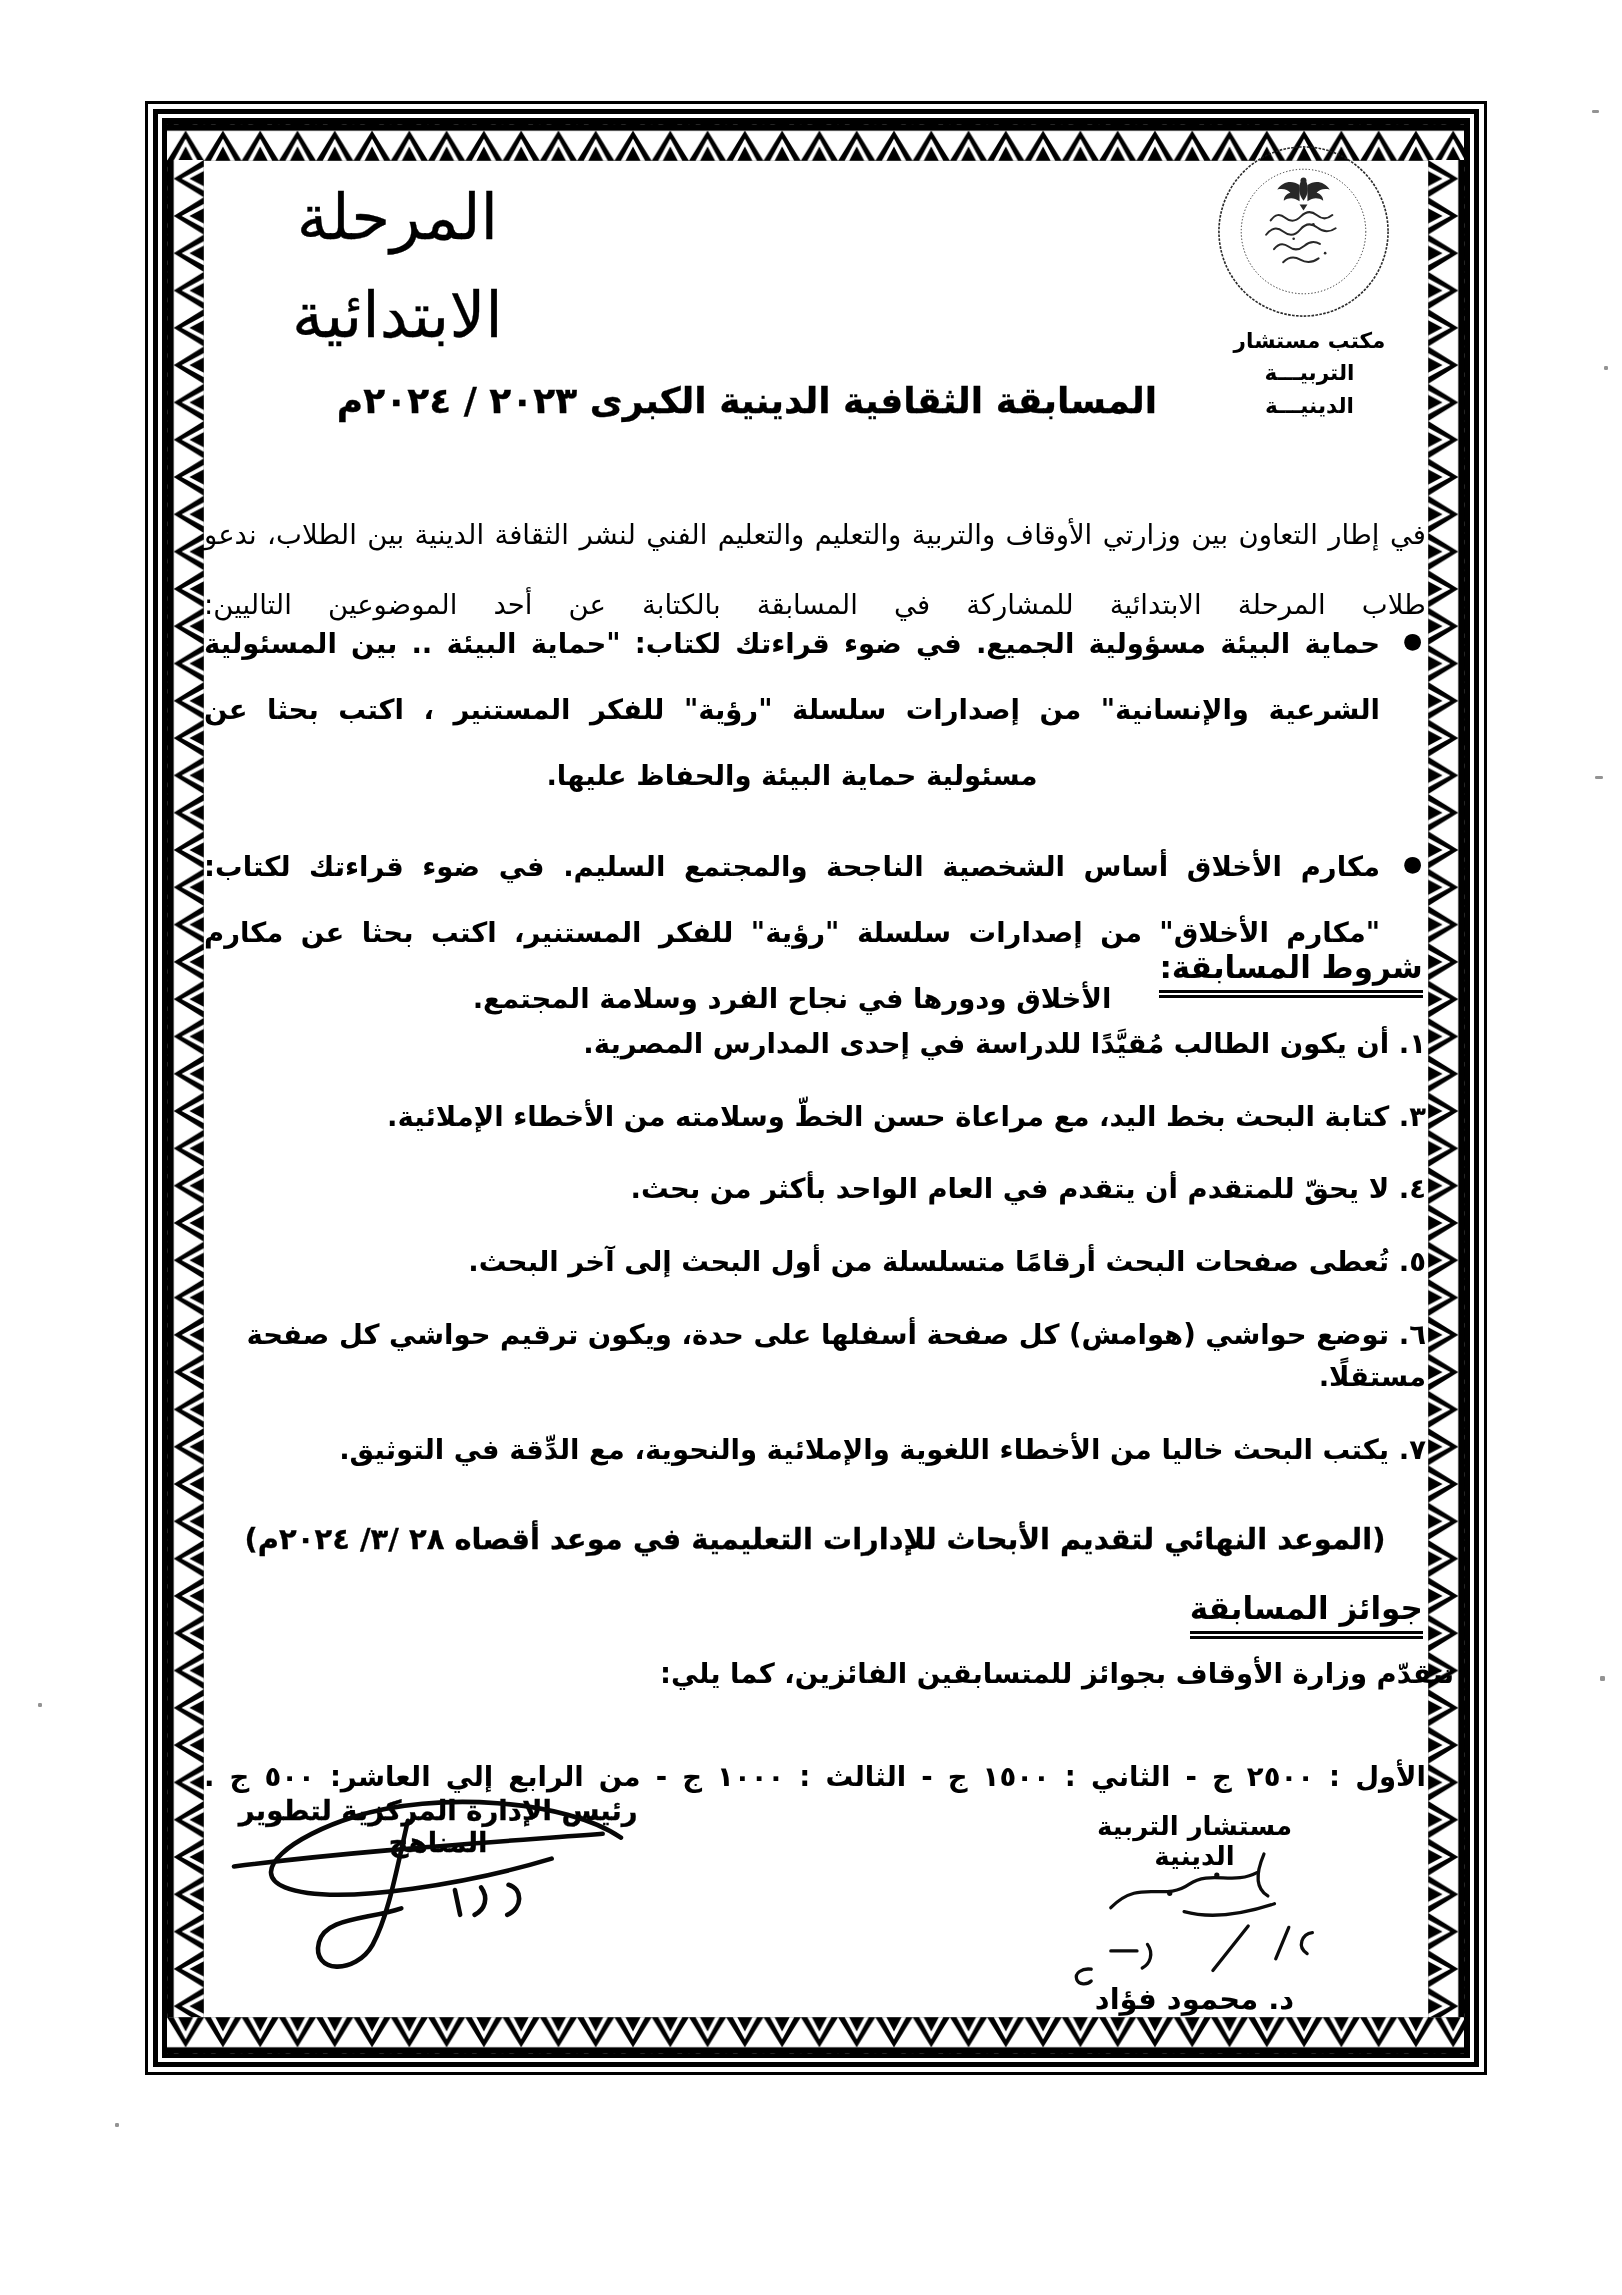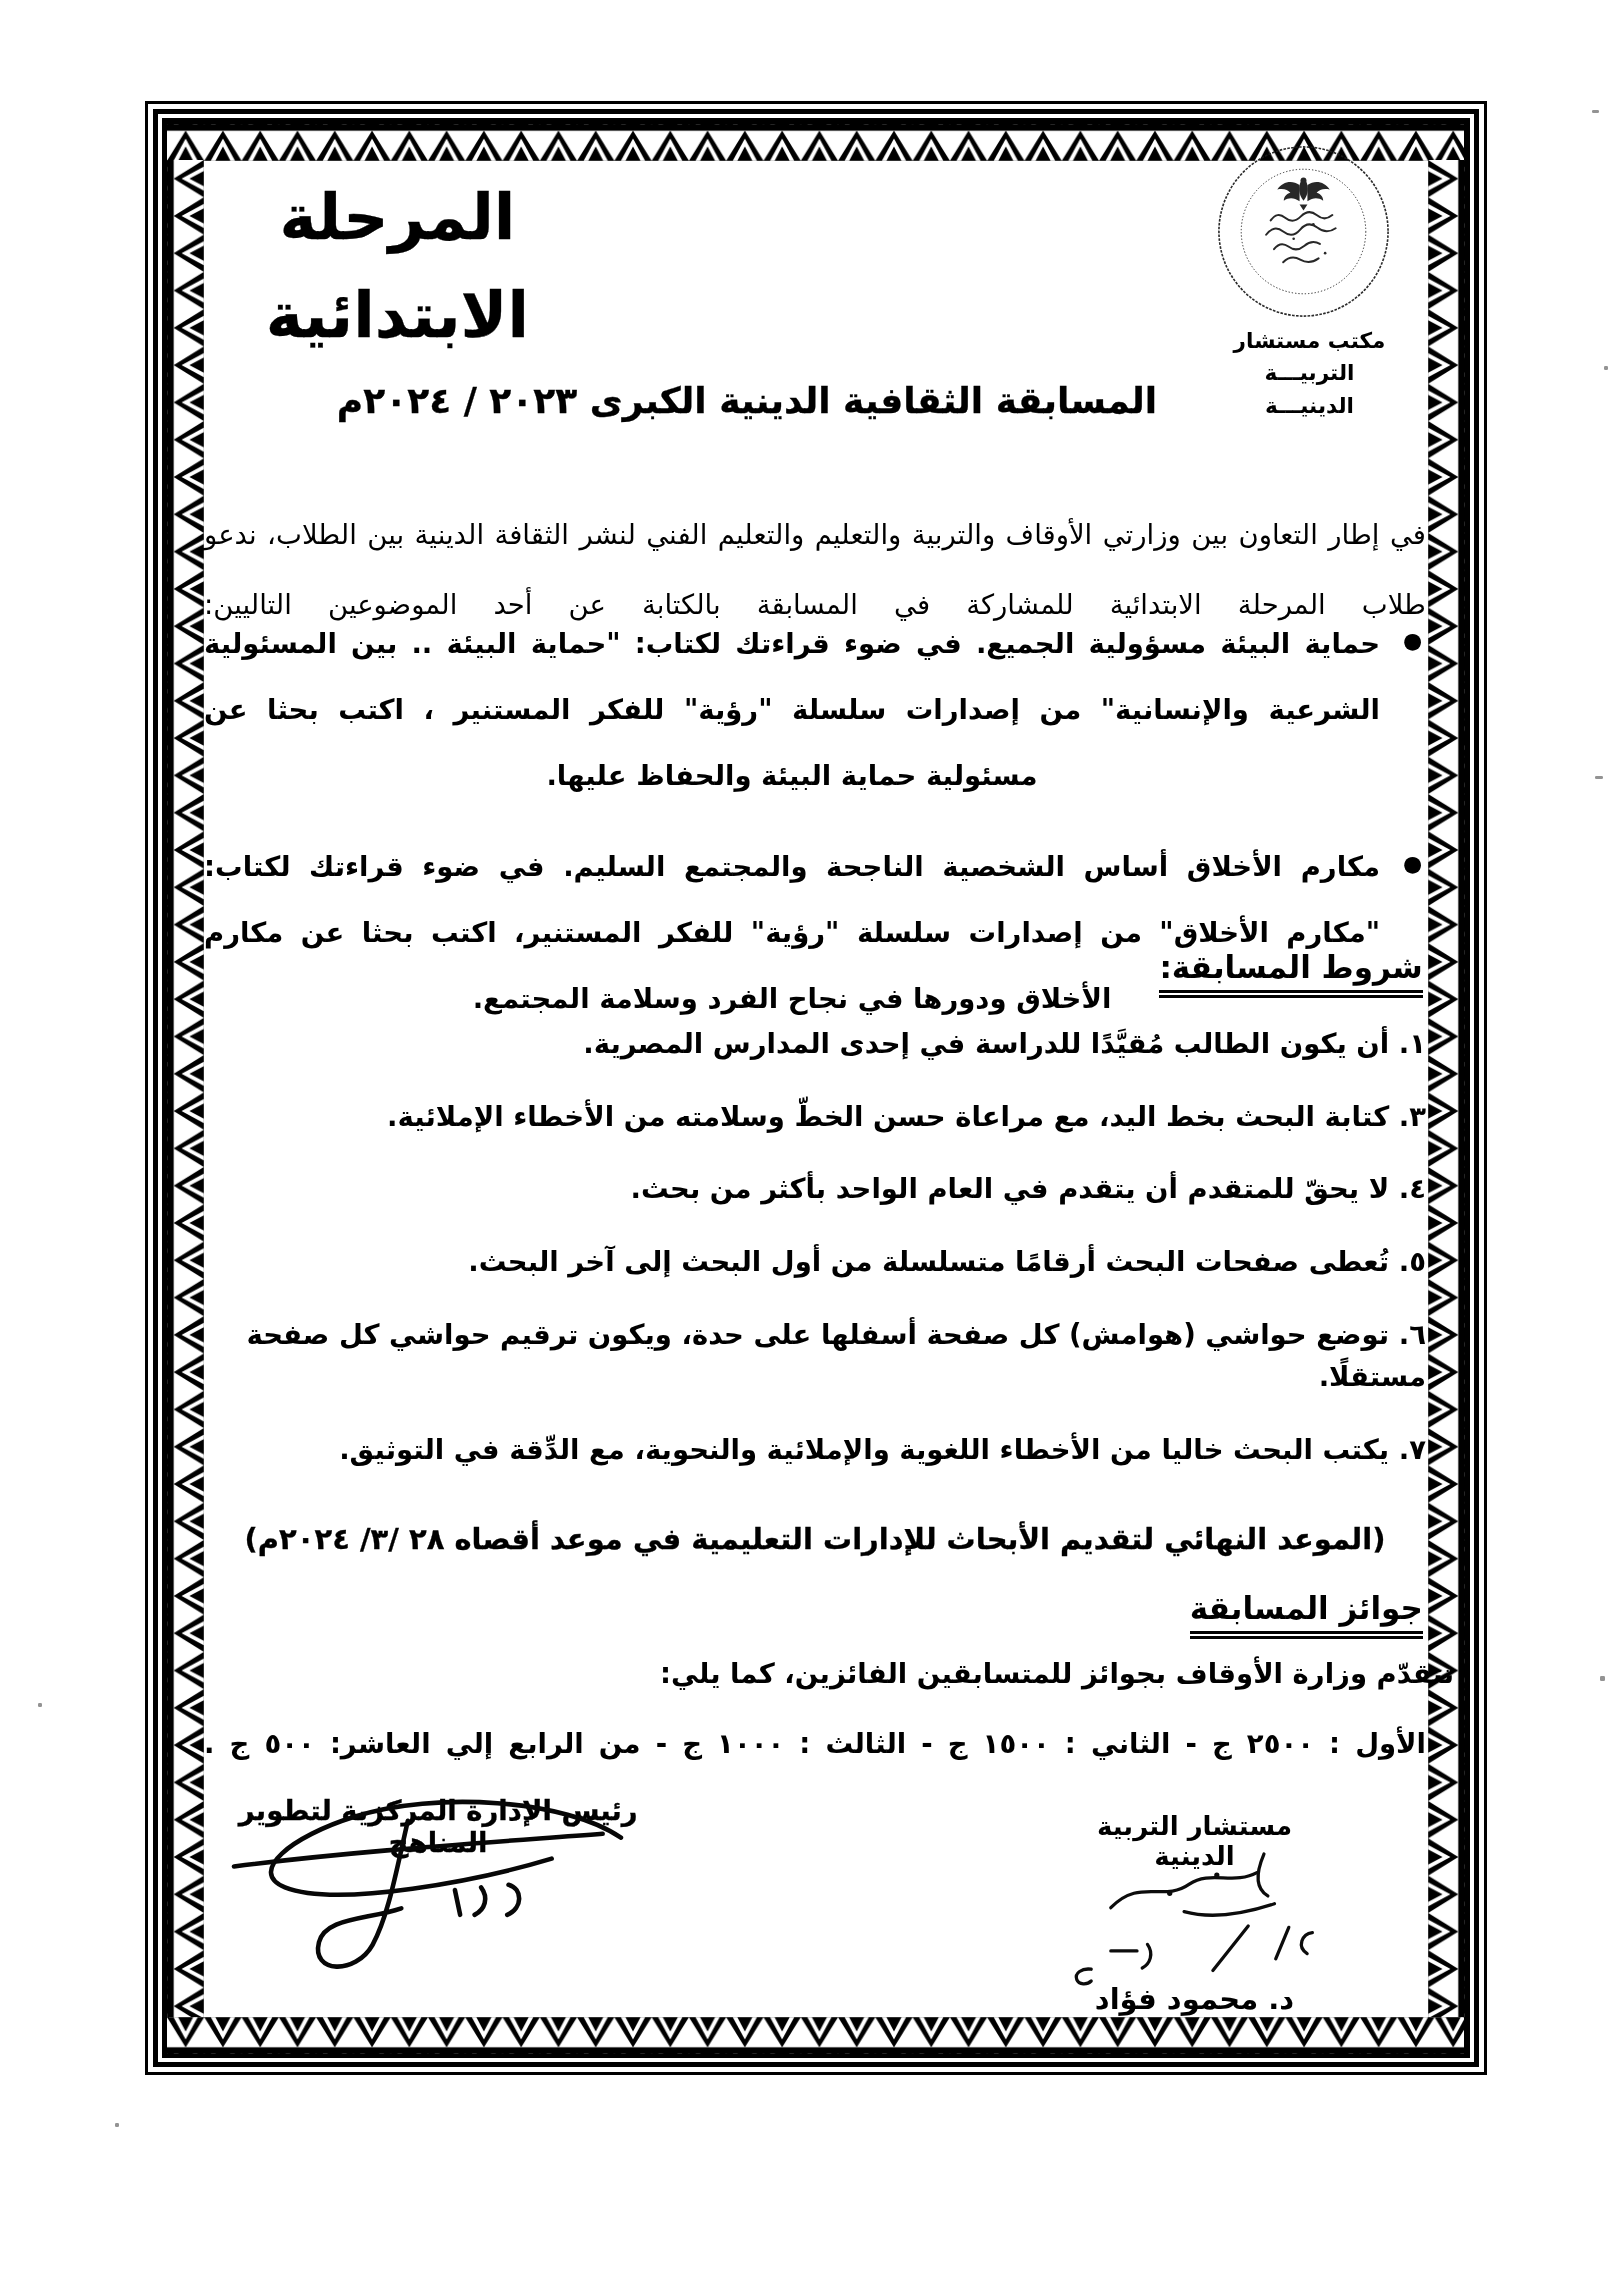--- a/index.html
+++ b/index.html
@@ -32,21 +32,21 @@
   
   .content {
     position: absolute;
     left: 204px; top: 160px;
     width: 1224px; height: 1857px;
     direction: rtl;
   }
   .ink { -webkit-text-stroke: 0.3px #000; }
   .stage-label {
     position: absolute; left: 3.9px; top: 9.2px; width: 379px;
-    text-align: center; font-weight: 700; font-size: 63px; line-height: 1.55;
+    text-align: center; font-weight: 400; font-size: 63px; line-height: 1.55;
   }
   .seal-wrap { position: absolute; left: 1011px; top: -17px; }
   .office {
     position: absolute; left: 1017px; top: 165px; width: 177px;
     text-align: center; font-weight: 700; font-size: 21.6px; line-height: 1.5;
   }
   .doc-title {
     position: absolute; left: 0; top: 220px; width: 1086px;
     text-align: center; font-weight: 800; font-size: 36px;
   }
@@ -78,21 +78,21 @@
   }
   .deadline {
     position: absolute; left: 0; top: 1362px; width: 1222px;
     font-weight: 800; font-size: 29px; text-align: center;
   }
   .prizes-intro {
     position: absolute; left: 0; top: 1497px; width: 1222px;
     font-weight: 700; font-size: 27.5px; text-align: right; margin-left: 28px;
   }
   .prizes-values {
-    position: absolute; left: 0; top: 1567px; width: 1222px;
+    position: absolute; left: 0; top: 1600px; width: 1222px;
     font-weight: 700; font-size: 27.5px;
     text-align: justify; text-align-last: justify;
   }
   .sig-block { position: absolute; text-align: center; }
   .sig-left { left: 5.2px; top: 1634px; width: 458px; }
   .sig-right { left: 850px; top: 1651px; width: 281px; }
   .sig-title { font-weight: 800; font-size: 27.5px; }
   .sig-right .sig-title { font-size: 26px; }
   .sig-name { position: absolute; width: 100%; font-weight: 900; font-size: 31px; }
   .sig-left .sig-name { top: 165px; letter-spacing: 0; }

